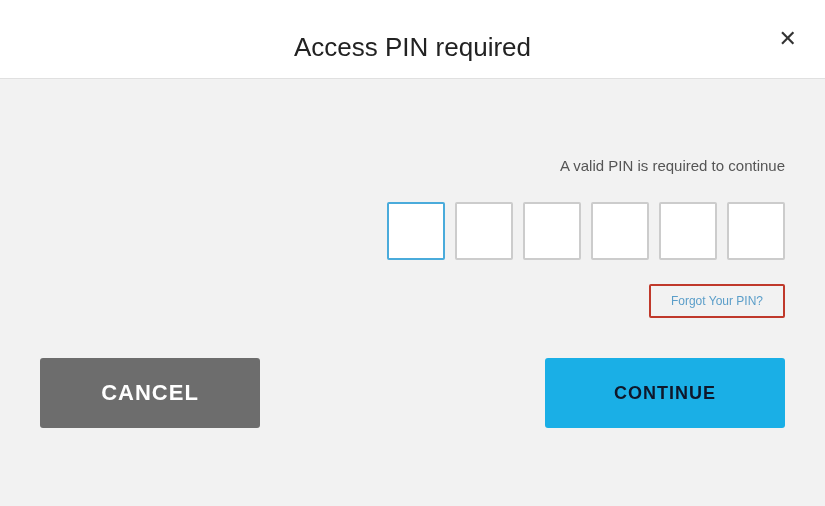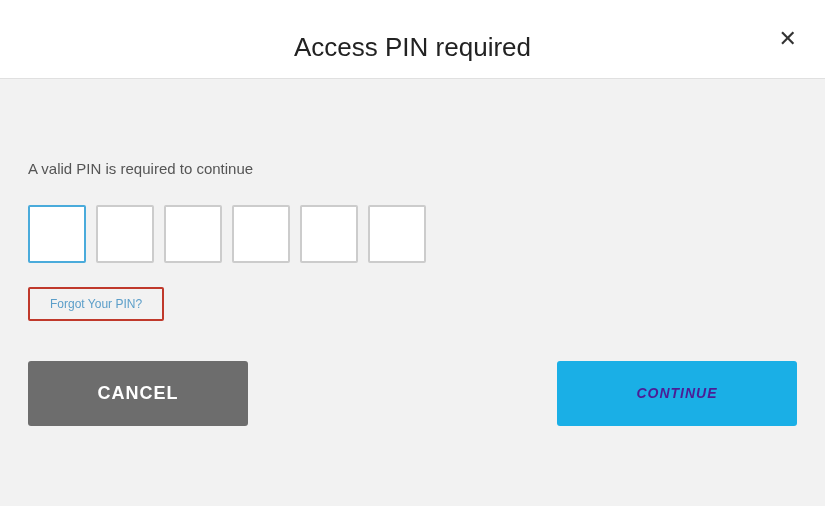--- a/index.html
+++ b/index.html
@@ -52,23 +52,23 @@
       color: #333;
       line-height: 1;
       padding: 4px;
     }
 
     .modal-body {
       background: #f2f2f2;
       flex: 1;
       display: flex;
       flex-direction: column;
-      align-items: flex-start;
+      align-items: flex-end;
       justify-content: center;
-      padding: 32px 28px;
+      padding: 32px 40px;
     }
 
     .subtitle {
       font-size: 15px;
       color: #555;
       margin-bottom: 28px;
     }
 
     .pin-row {
       display: flex;
@@ -110,43 +110,42 @@
       gap: 16px;
       margin-top: 8px;
     }
 
     .btn-cancel {
       flex: 1;
       max-width: 220px;
       background: #6d6d6d;
       color: #fff;
       border: none;
-      font-size: 18px;
+      font-size: 22px;
       font-weight: 700;
       letter-spacing: 1px;
       padding: 22px 0;
       cursor: pointer;
       border-radius: 3px;
       text-transform: uppercase;
     }
 
     .btn-continue {
       flex: 1;
       max-width: 240px;
       background: #1aafe6;
-      color: #4c1d95;
+      color: #0f172a;
       border: none;
-      font-size: 14px;
+      font-size: 18px;
       font-weight: 700;
       letter-spacing: 1px;
       padding: 22px 0;
       cursor: pointer;
       border-radius: 3px;
       text-transform: uppercase;
-      font-style: italic;
     }
   </style>
 </head>
 <body>
 
 <div class="modal">
 
   <div class="modal-header">
     <h1 class="modal-title">Access PIN required</h1>
     <button class="close-btn">✕</button>

